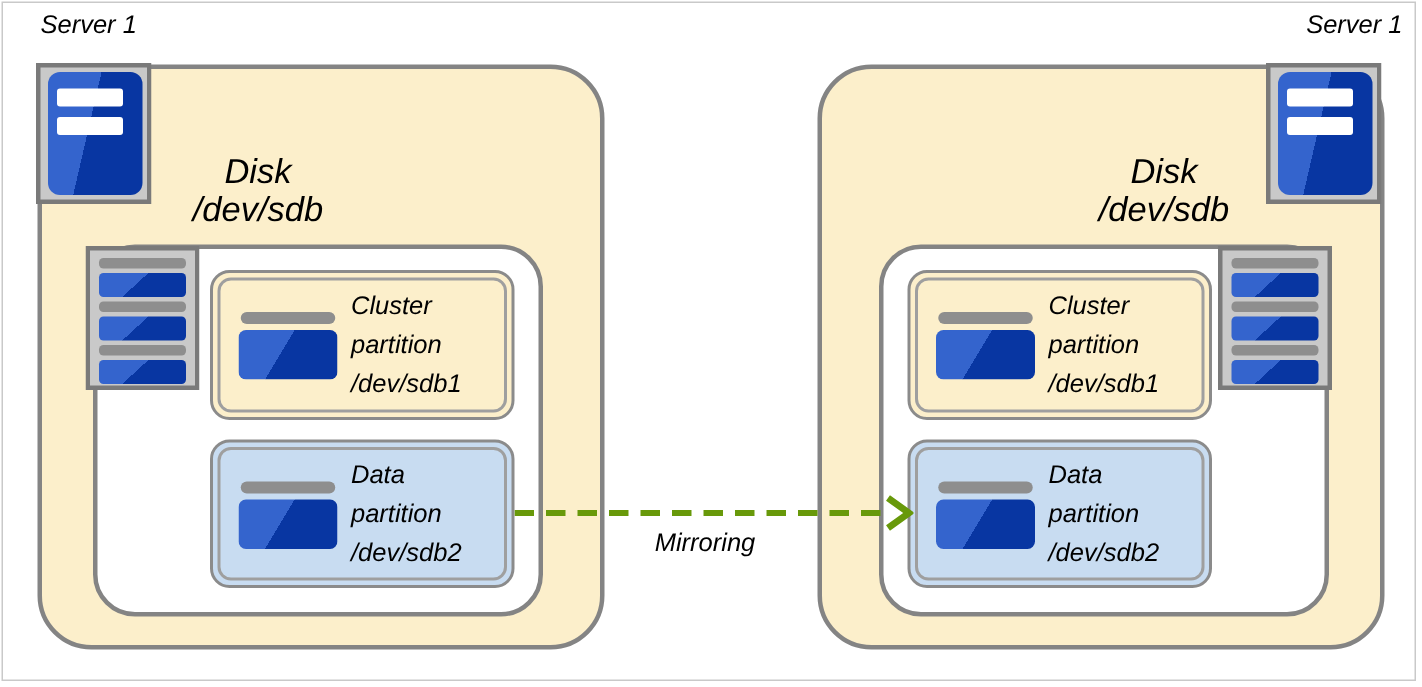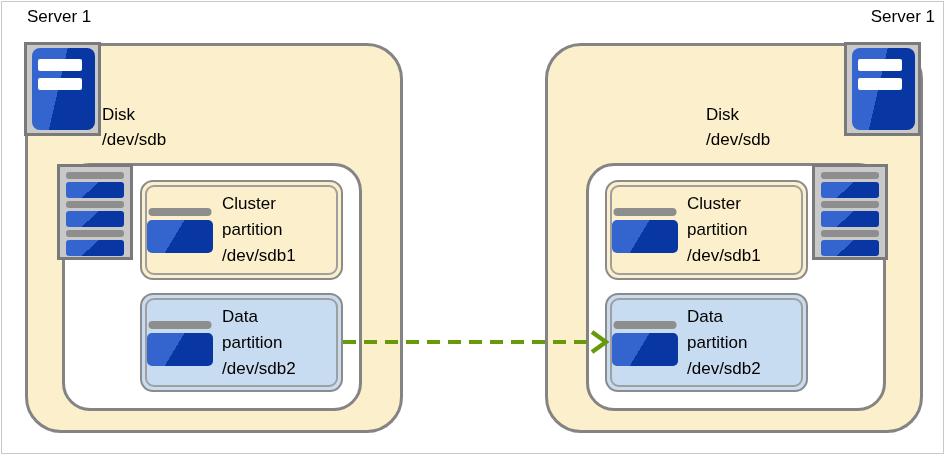--- a/index.html
+++ b/index.html
@@ -12,30 +12,30 @@
     --icon-frame-border:#7A7A7A;
     --icon-gray-bar:#8E8E8E;
     --arrow-green:#68990A;
     --text:#000000;
     --canvas-border:#C9C9C9;
   }
   html,body{margin:0;padding:0;background:#ffffff;}
   body{font-family:"Liberation Sans", sans-serif;color:var(--text);}
   .canvas{position:relative;width:948px;height:458px;background:#ffffff;overflow:hidden;}
   .canvas-frame{position:absolute;left:1px;top:1px;right:4px;bottom:4px;border:1px solid var(--canvas-border);pointer-events:none;}
-  .abs{position:absolute;}
+  .abs{position:absolute;font-style:italic;}
   .server-label{font-size:17px;line-height:20px;white-space:nowrap;}
   .server-box{box-sizing:border-box;width:378px;height:390px;border:3px solid var(--box-border);border-radius:36px;background:var(--server-fill);}
   .white-box{box-sizing:border-box;width:300px;height:248px;border:3px solid var(--box-border);border-radius:28px;background:#ffffff;}
-  .disk-label{width:140px;text-align:left;font-size:17px;line-height:25px;}
+  .disk-label{width:140px;text-align:center;font-size:23px;line-height:25px;}
   .disk-label span{display:block;}
   .part-box{box-sizing:border-box;width:203px;border:2.5px solid #8B8B8B;border-radius:13px;padding:3px;}
   .part-box.cluster{background:var(--cluster-fill);}
   .part-box.data{background:var(--data-fill);}
-  .part-inner{box-sizing:border-box;height:100%;border:2px solid var(--inner-border);border-radius:9px;display:flex;align-items:center;gap:9px;}
+  .part-inner{box-sizing:border-box;height:100%;border:2px solid var(--inner-border);border-radius:9px;display:flex;align-items:center;padding-left:12px;gap:9px;}
   .part-text{font-size:17px;line-height:26px;}
   .part-text span{display:block;white-space:nowrap;}
   .mirroring-label{width:140px;text-align:center;font-size:17px;line-height:21px;}
   svg{display:block;}
   .defs-holder{position:absolute;width:0;height:0;overflow:hidden;}
 </style>
 </head>
 <body>
 
 <svg class="defs-holder" aria-hidden="true">
@@ -176,14 +176,15 @@
       </div>
     </div>
   </div>
 
   <div class="abs" style="left:343px;top:329px;z-index:5;">
     <svg width="266" height="27" viewBox="0 0 266 27">
       <line x1="0" y1="13" x2="250" y2="13" stroke="var(--arrow-green)" stroke-width="4" stroke-dasharray="13 8"></line>
       <polyline points="249,3 263,13 249,23" fill="none" stroke="var(--arrow-green)" stroke-width="4.5"></polyline>
     </svg>
   </div>
+  <div class="abs mirroring-label" style="left:400px;top:351px;">Mirroring</div>
 
 </div>
 
 </body></html>

